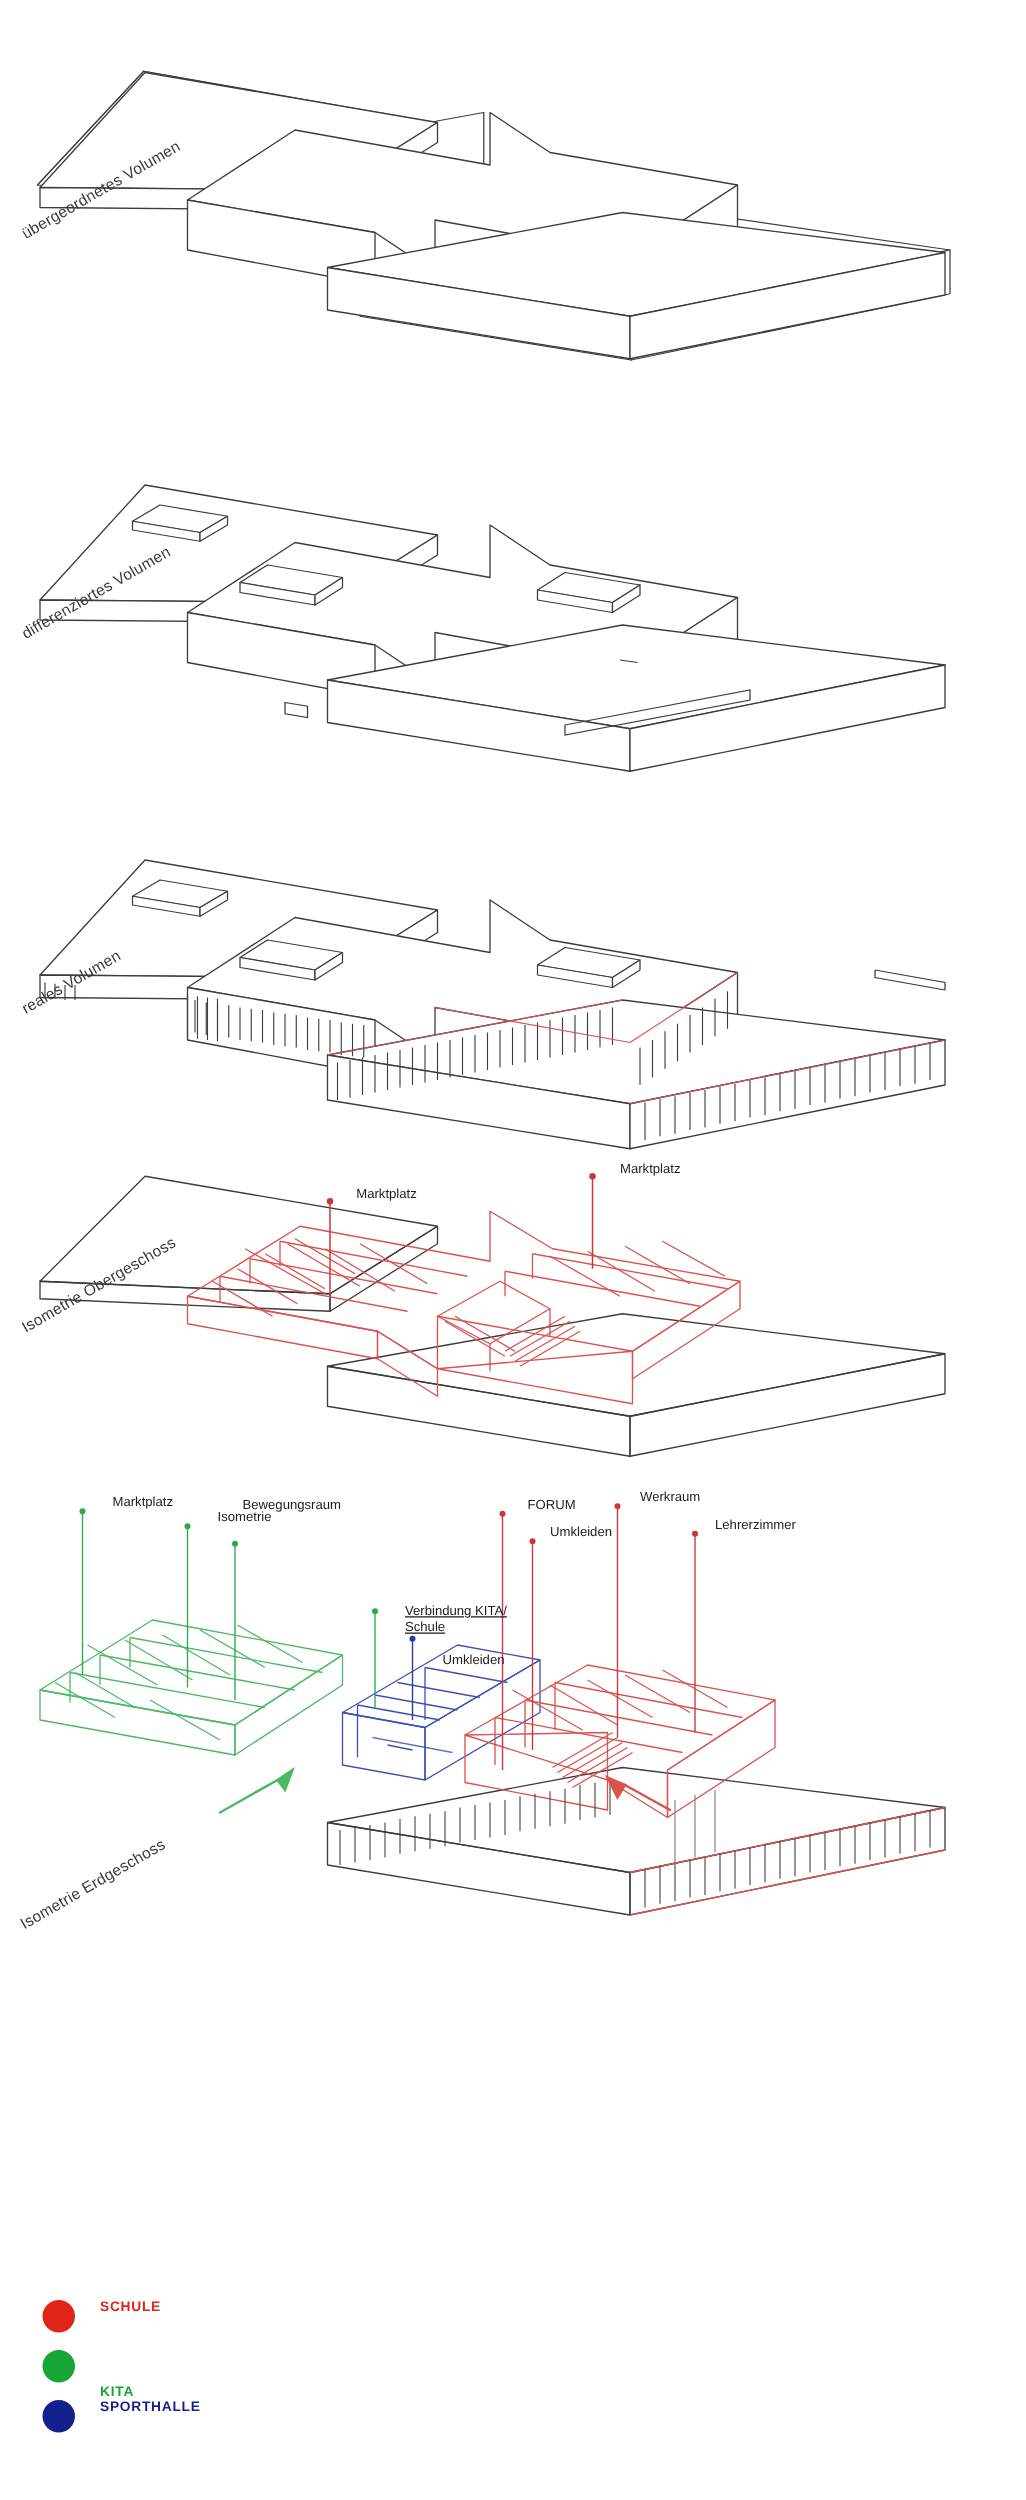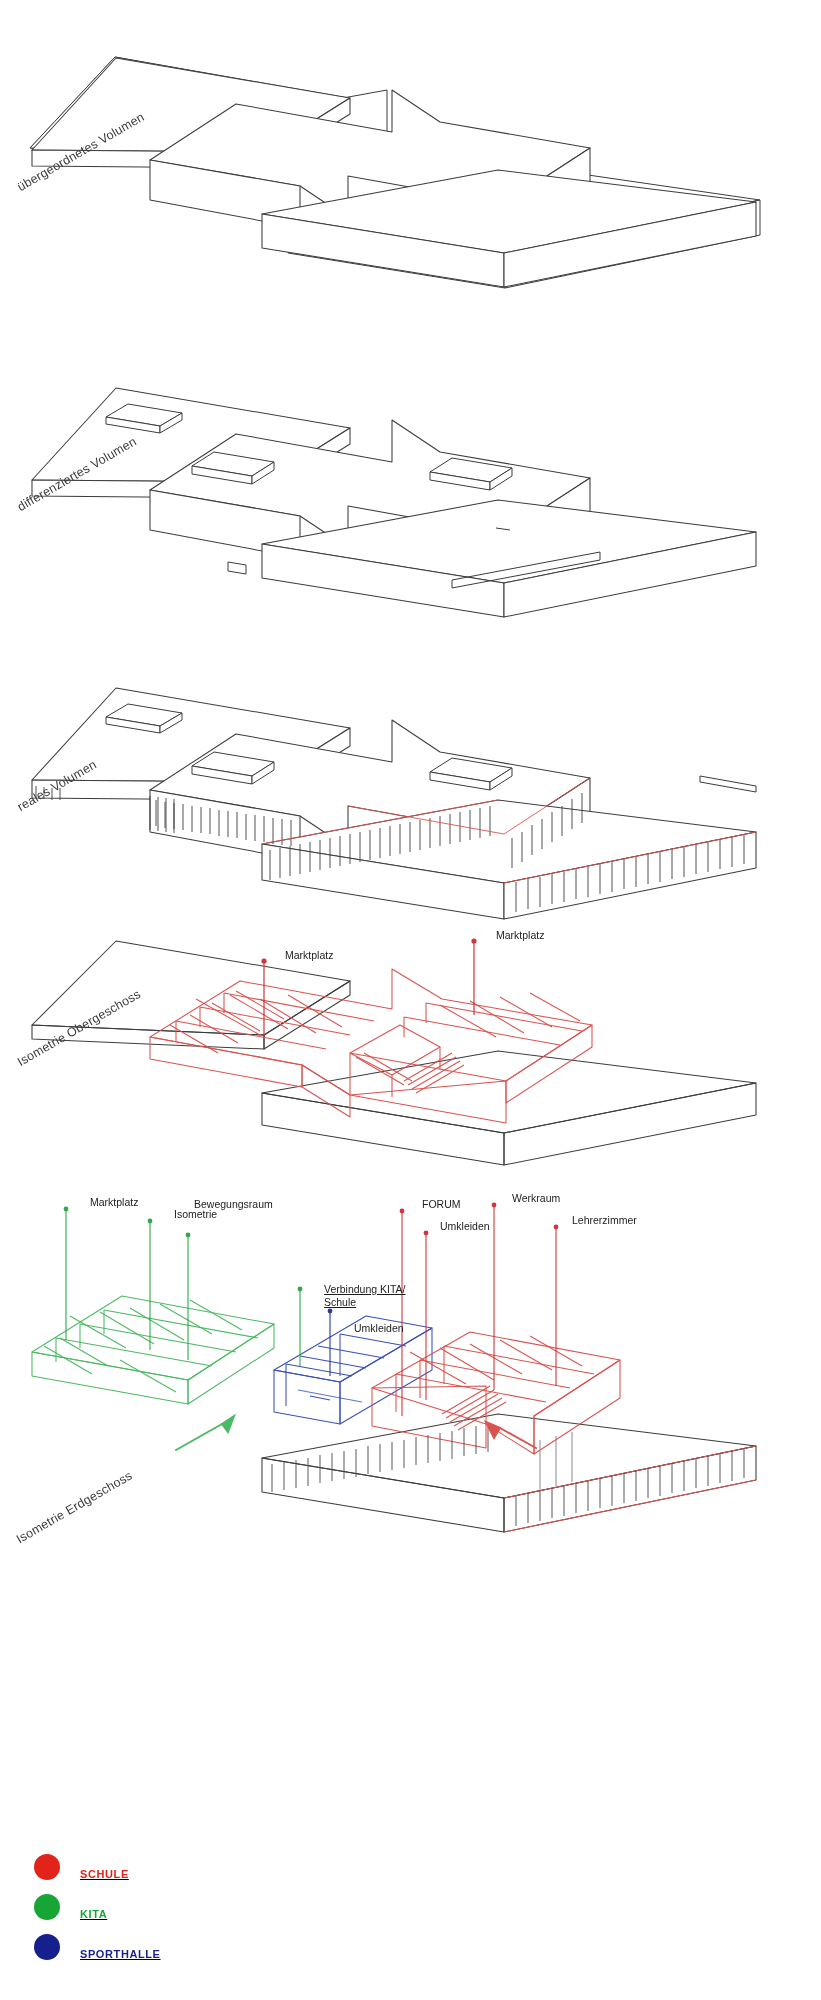--- a/index.html
+++ b/index.html
@@ -55,23 +55,22 @@
 
   
   #legend {
     position: absolute;
     left: 34px;
     top: 1840px;
     width: 230px;
   }
   .legend-row {
     display: flex;
-    align-items: flex-end;
+    align-items: flex-start;
     height: 40px;
-    text-decoration: underline;
   }
   .legend-dot {
     width: 26px;
     height: 26px;
     border-radius: 50%;
     flex: 0 0 auto;
   }
   .legend-text {
     margin-left: 20px;
     font-size: 11px;

